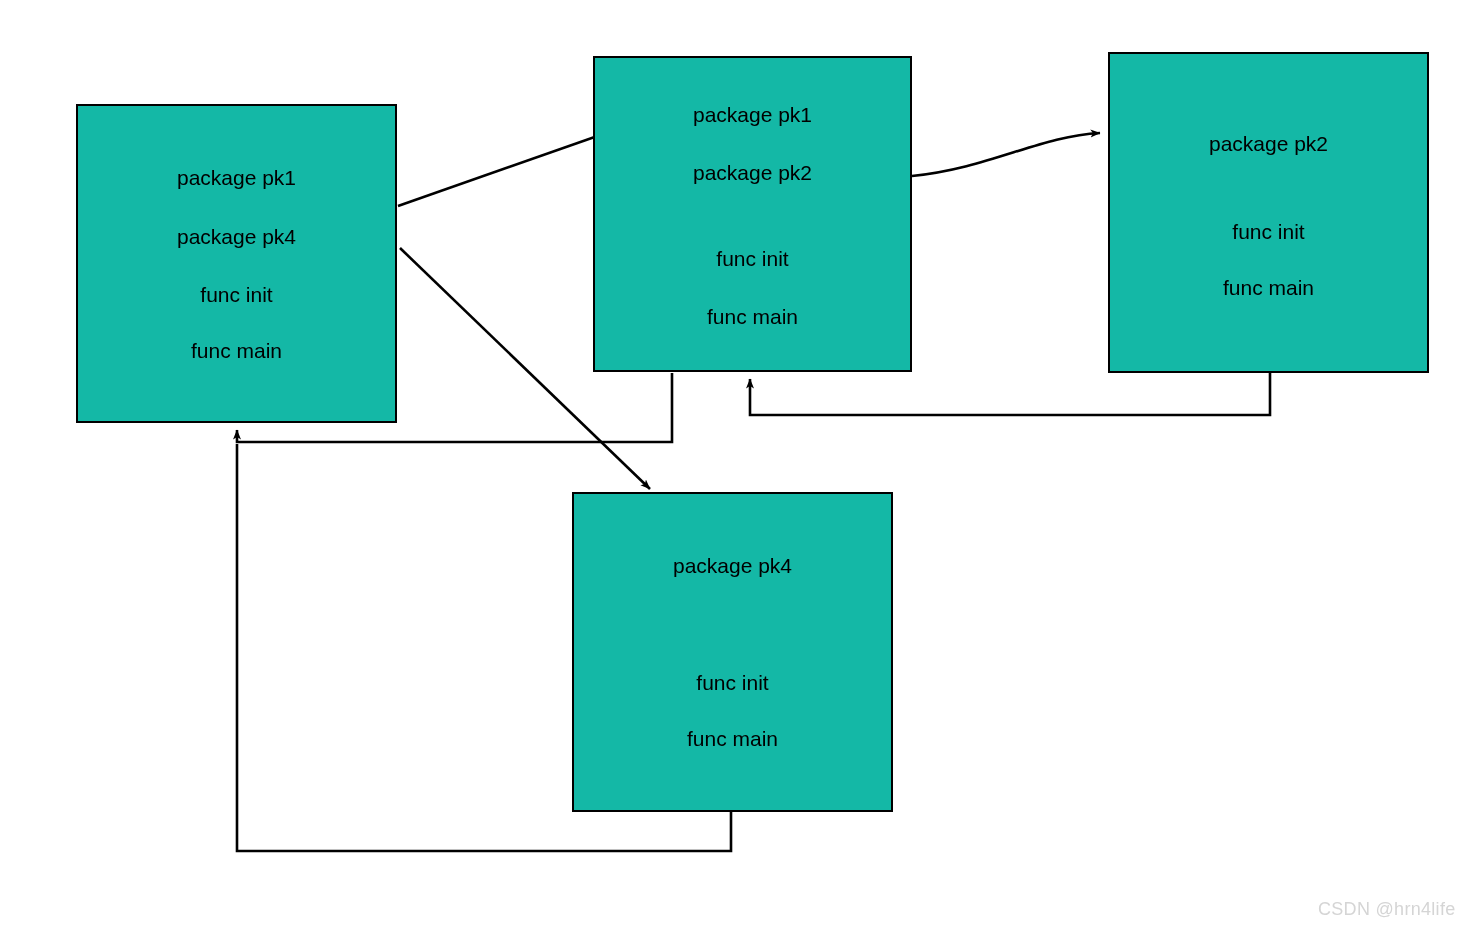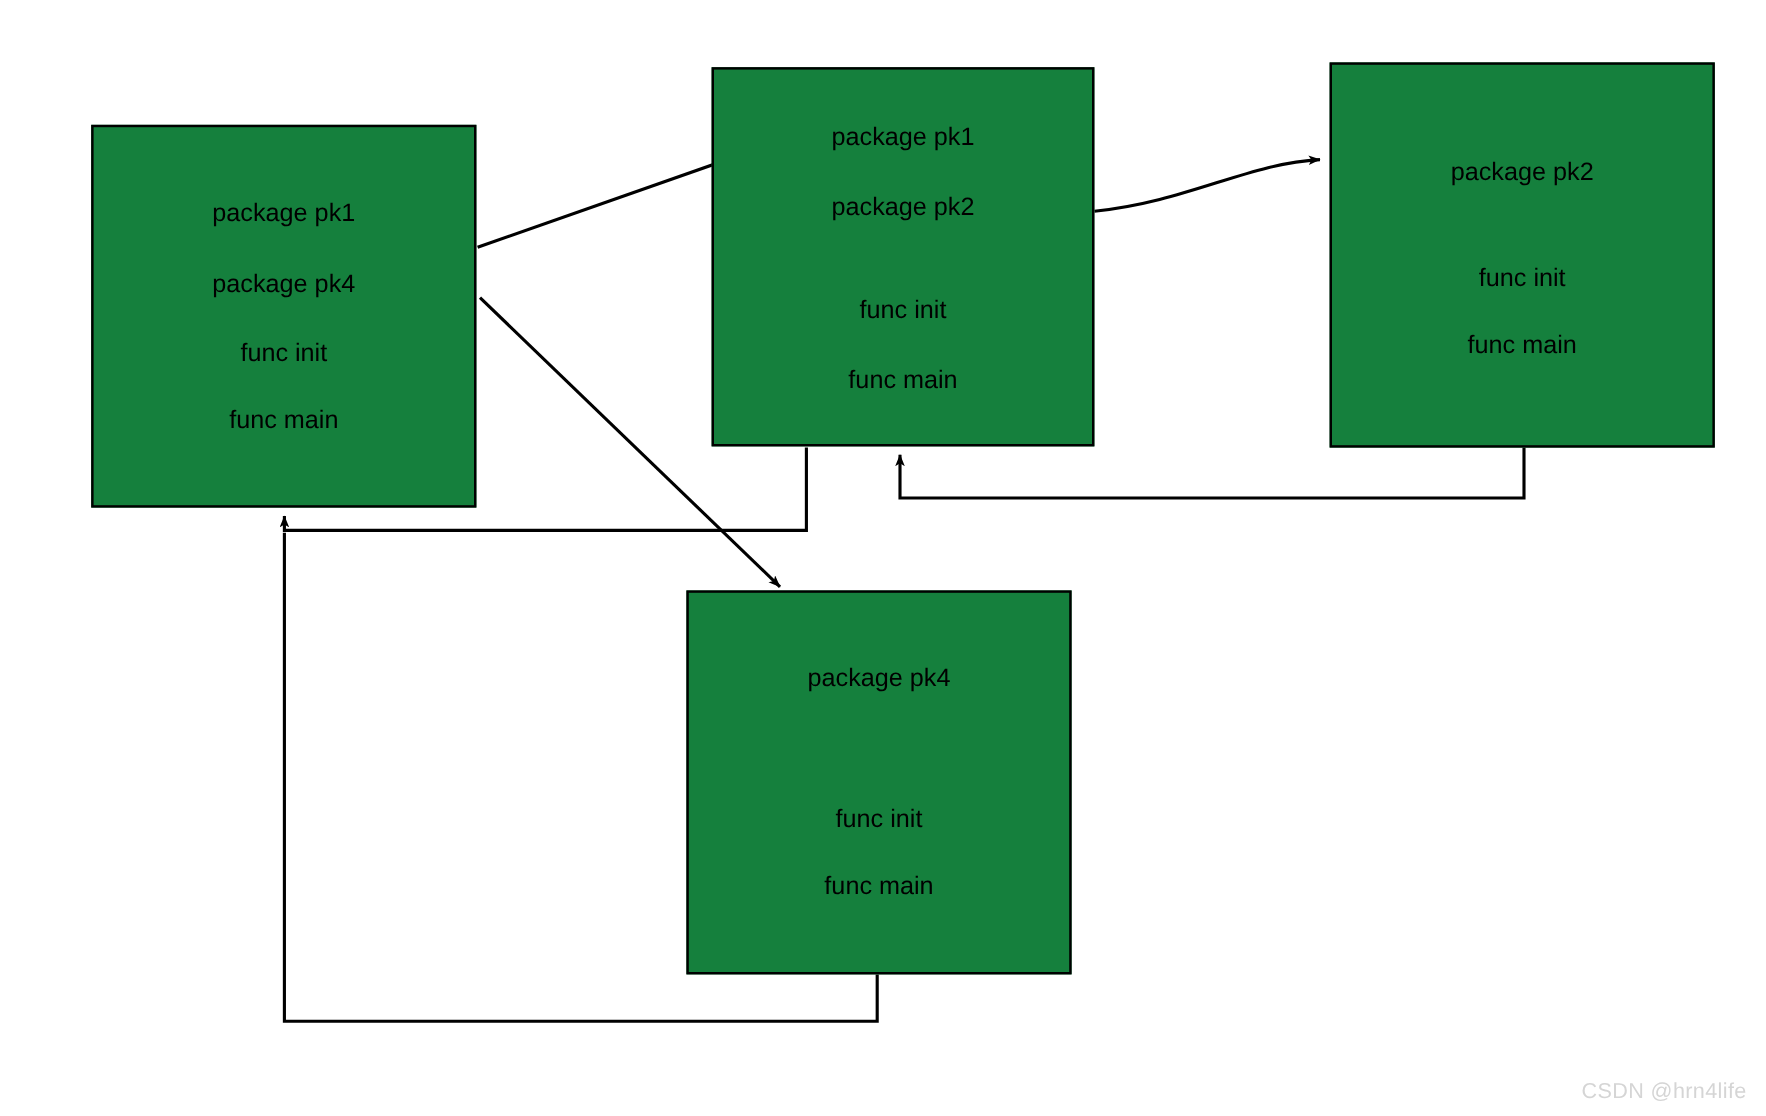--- a/index.html
+++ b/index.html
@@ -19,21 +19,21 @@
     position: absolute;
     left: 0;
     top: 0;
     width: 1472px;
     height: 930px;
   }
   .node-box {
     position: absolute;
     box-sizing: border-box;
     border: 2px solid #000000;
-    background: #15803d;
+    background: #14b8a6;
     display: flex;
     flex-direction: column;
     align-items: center;
     padding-left: 48px;
   }
   .node-line {
     color: #000000;
     font-size: 21px;
     line-height: 1.1;
     white-space: nowrap;

